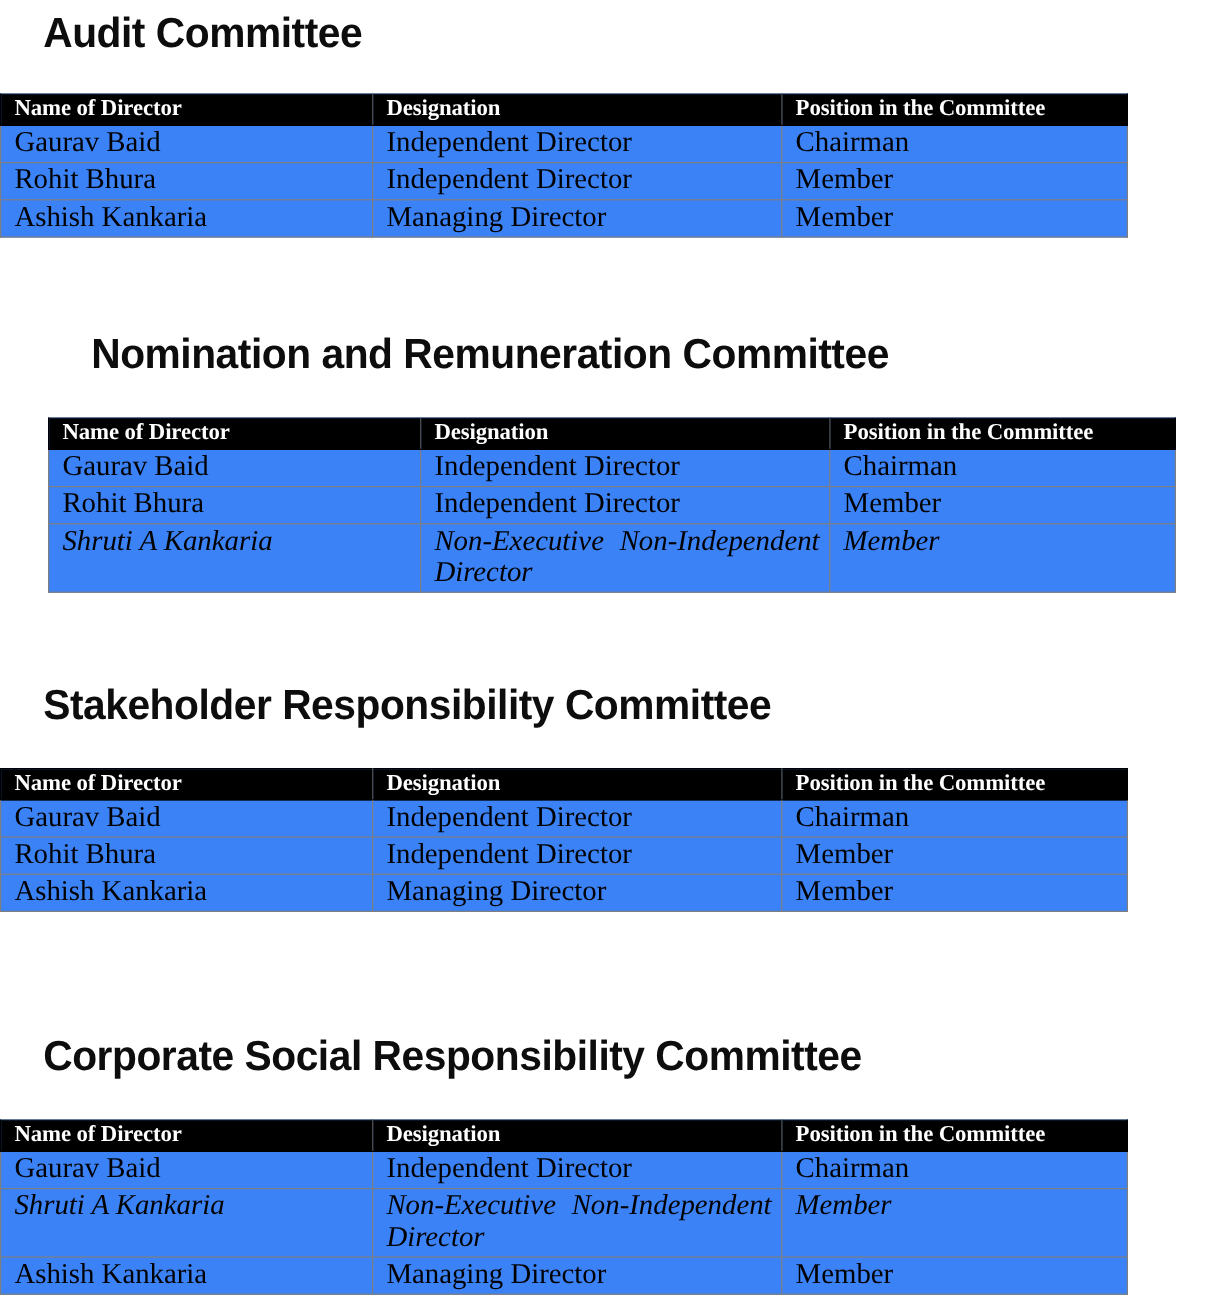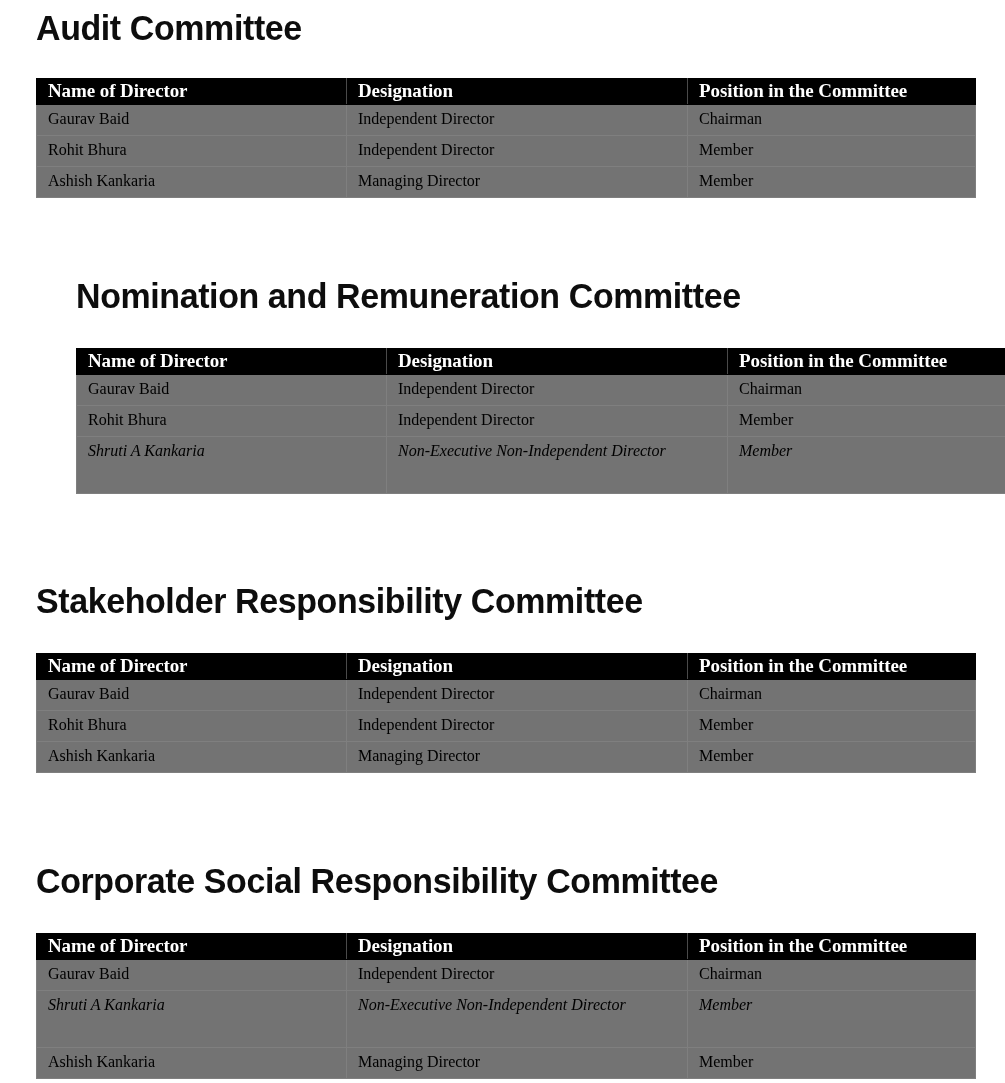--- a/index.html
+++ b/index.html
@@ -40,25 +40,24 @@
     margin: 0 0 0 36px;
     padding: 0;
     white-space: nowrap;
     transform: scaleX(0.97);
     transform-origin: left center;
   }
 
   table.committee-table {
     border-collapse: collapse;
     table-layout: fixed;
-    margin-left: 36px;
     width: 939px;
     border: 1px solid #7f7f7f;
     border-top: none;
-    background: #737373;
+    background: #3b82f6;
   }
 
   table.committee-table col.c1 { width: 310px; }
   table.committee-table col.c2 { width: 341px; }
   table.committee-table col.c3 { width: 288px; }
 
   table.committee-table thead th {
     background: #000000;
     color: #ffffff;
     font-family: "Liberation Serif", "DejaVu Serif", serif;
@@ -72,21 +71,21 @@
     vertical-align: middle;
     white-space: nowrap;
     letter-spacing: -0.1px;
   }
   table.committee-table thead th:last-child {
     border-right-color: #000000;
   }
 
   table.committee-table tbody td {
     font-family: "Liberation Serif", "DejaVu Serif", serif;
-    font-size: 16px;
+    font-size: 24px;
     line-height: 26px;
     padding: 1px 8px 2px 11px;
     border: 1px solid #7f7f7f;
     vertical-align: top;
     text-align: justify;
     text-align-last: left;
     height: 27px;
     color: #000000;
   }
 
@@ -165,21 +164,21 @@
             <td class="nowrap">Member</td>
           </tr>
           <tr class="tall">
             <td class="nowrap">Shruti A Kankaria</td>
             <td>Non-Executive Non-Independent Director</td>
             <td class="nowrap">Member</td>
           </tr>
         </tbody>
       </table>
     </div>
-    <div class="section" style="top: 581px;">
+    <div class="section" style="top: 568px;">
       <h2 class="section-heading">Stakeholder Responsibility Committee</h2>
       <table class="committee-table" style="margin-top: 32px;">
         <colgroup>
           <col class="c1">
           <col class="c2">
           <col class="c3">
         </colgroup>
         <thead>
           <tr>
             <th>Name of Director</th>

